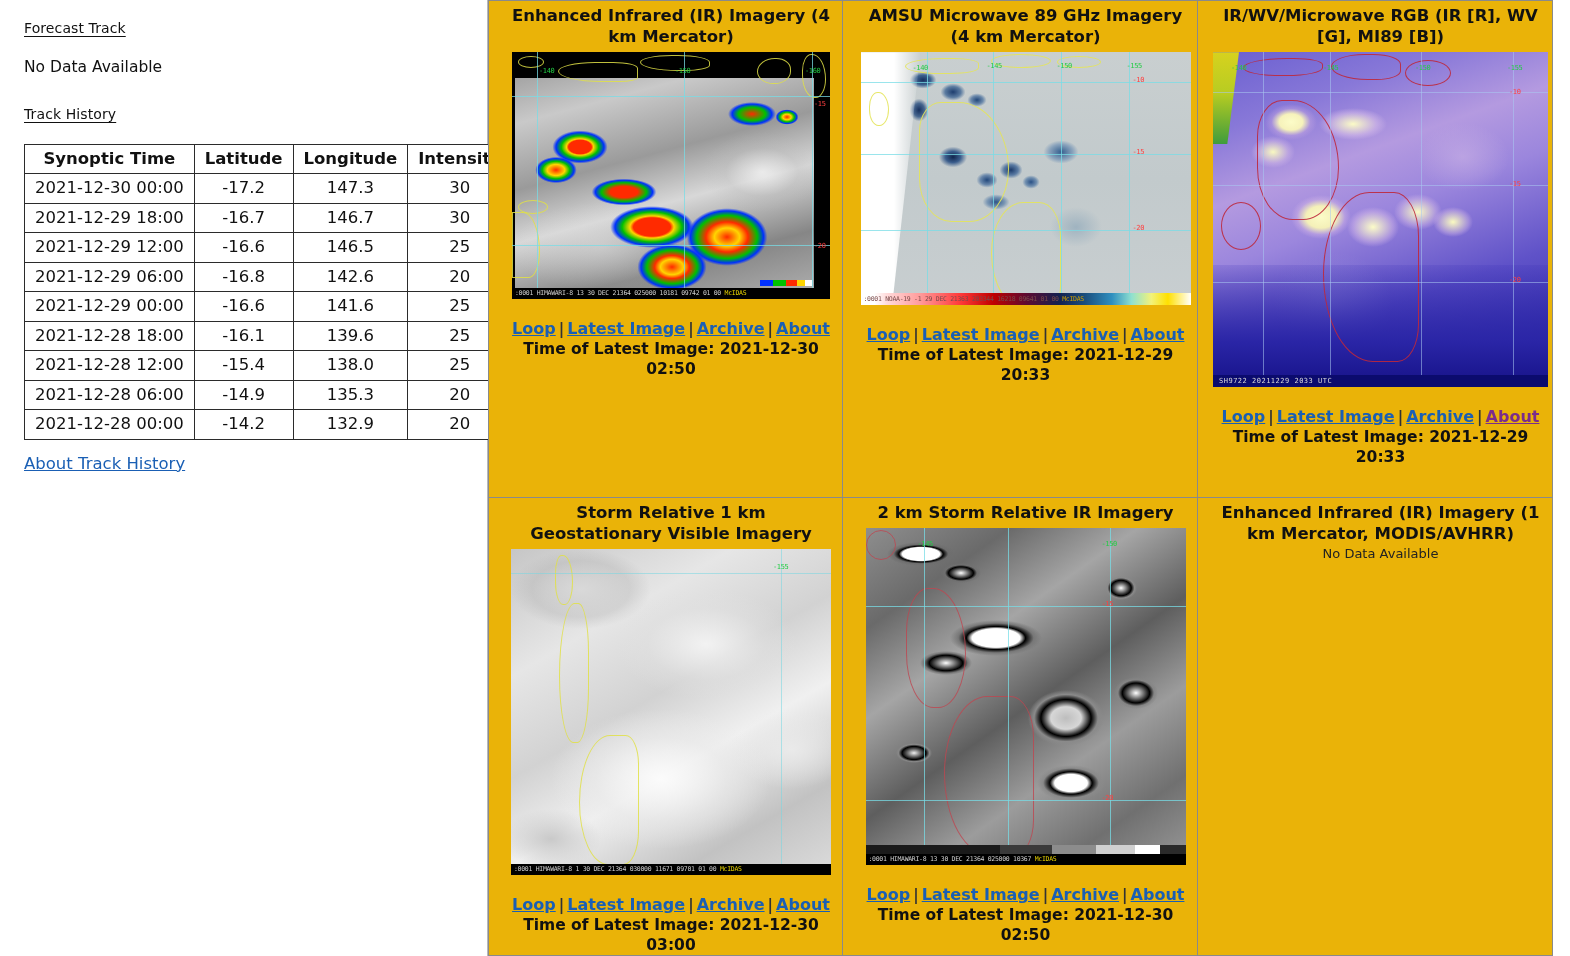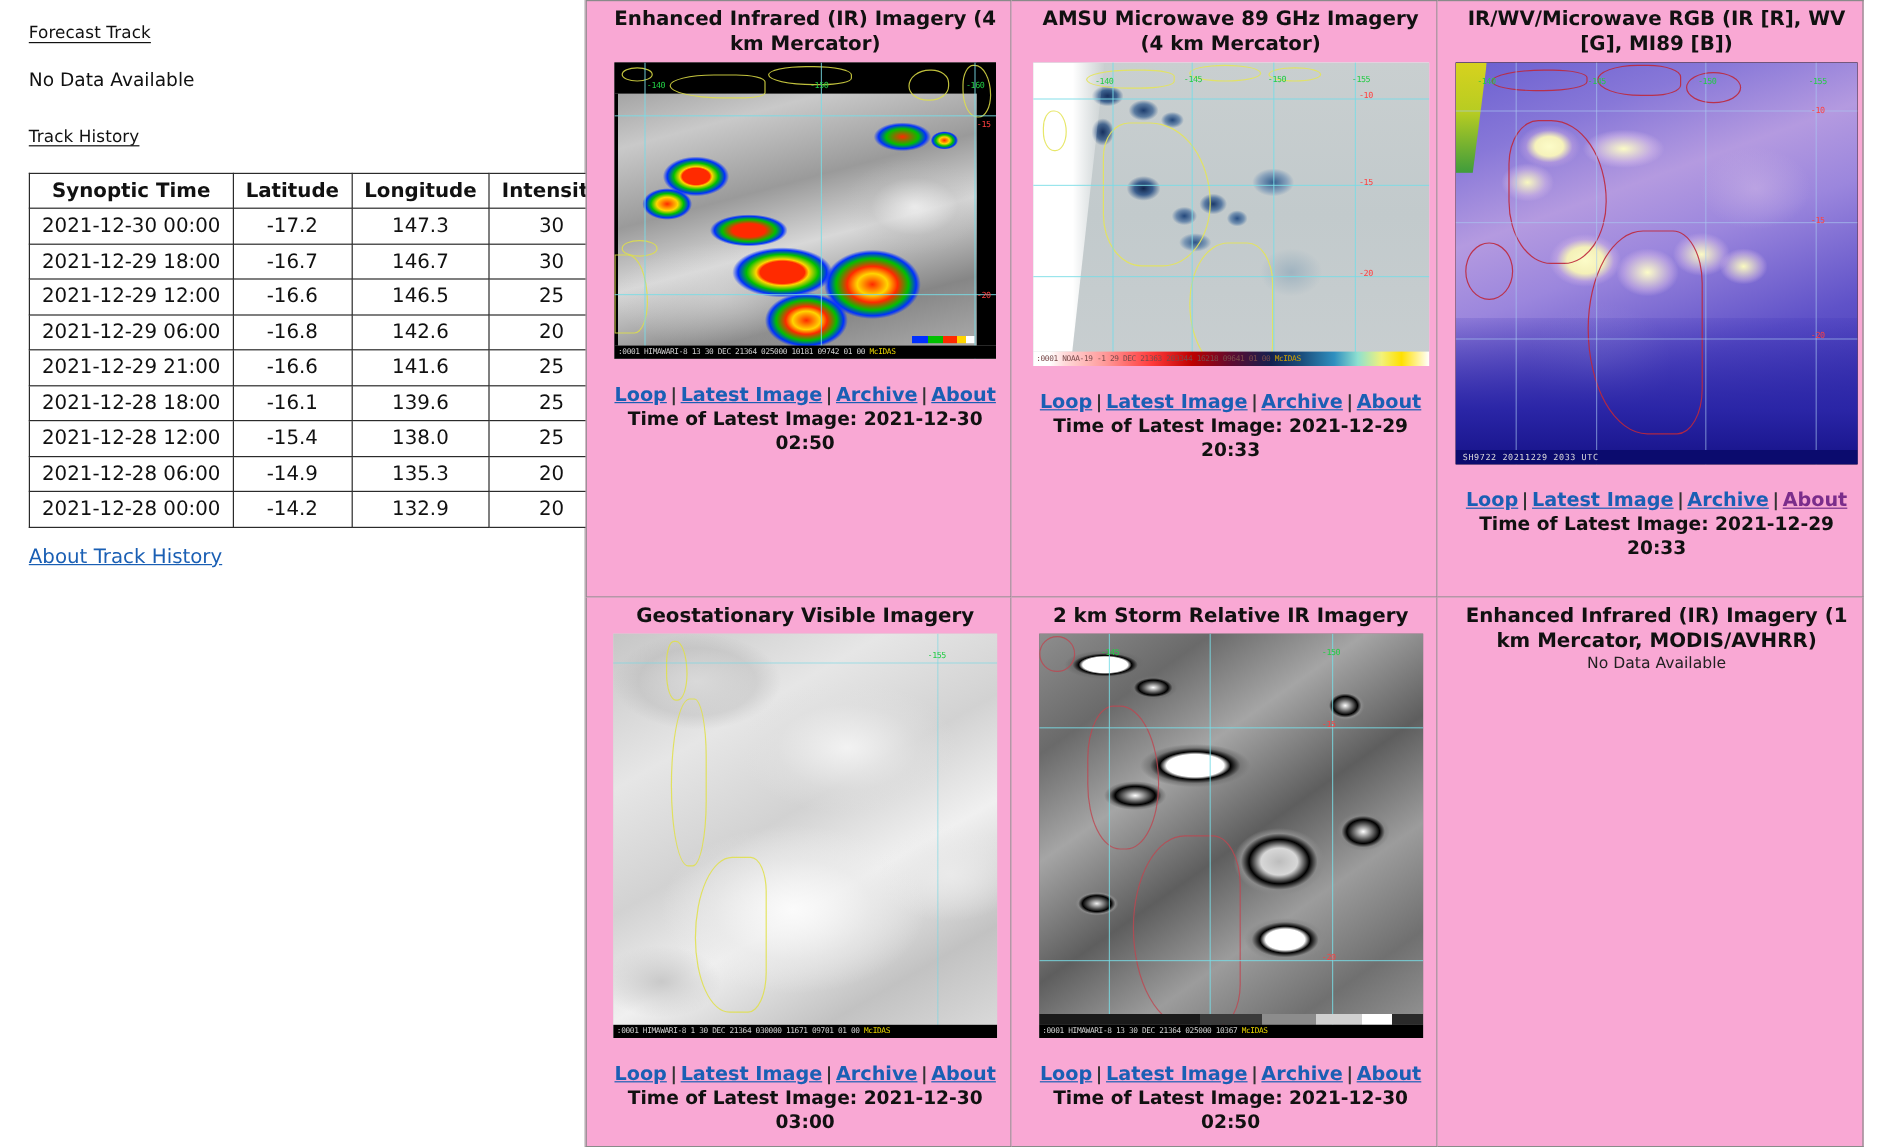--- a/index.html
+++ b/index.html
@@ -80,21 +80,21 @@
     flex: 1 1 auto;
     display: grid;
     grid-template-columns: 355px 355px 355px;
     grid-template-rows: 498px 458px;
     width: 1082px;
   }
   .cell {
     border: 1px solid #8a8a8a;
     border-left: none;
     border-top: none;
-    background: #f9a8d4;
+    background: #eab308;
     overflow: hidden;
     position: relative;
     padding: 4px 3px 0 14px;
     display: flex;
     flex-direction: column;
     align-items: center;
   }
   .cell.first-row { border-top: 1px solid #8a8a8a; }
   .cell.first-col { border-left: 1px solid #8a8a8a; }
 
@@ -334,21 +334,21 @@
             <td>146.5</td>
             <td>25</td>
           </tr>
           <tr>
             <td class="time">2021-12-29 06:00</td>
             <td>-16.8</td>
             <td>142.6</td>
             <td>20</td>
           </tr>
           <tr>
-            <td class="time">2021-12-29 21:00</td>
+            <td class="time">2021-12-29 00:00</td>
             <td>-16.6</td>
             <td>141.6</td>
             <td>25</td>
           </tr>
           <tr>
             <td class="time">2021-12-28 18:00</td>
             <td>-16.1</td>
             <td>139.6</td>
             <td>25</td>
           </tr>
@@ -488,20 +488,21 @@
       </div>
       <div class="caption">
         <div class="links">
           <a class="link" href="#">Loop</a><span class="sep">|</span><a class="link" href="#">Latest Image</a><span class="sep">|</span><a class="link" href="#">Archive</a><span class="sep">|</span><a class="link visited" href="#">About</a>
         </div>
         <span class="timeline">Time of Latest Image: 2021-12-29 20:33</span>
       </div>
     </div>
 
     <div class="cell first-col">
+      <div class="cell-title">Storm Relative 1 km</div>
       <div class="cell-title">Geostationary Visible Imagery</div>
       <div class="img-holder" style="width:320px;height:337px;background:#d8d8d8">
         <div class="sat vis-bg"></div>
         <div class="coast" style="left:44px;top:6px;width:18px;height:50px;border-radius:40% 60% 50% 50%"></div>
         <div class="coast" style="left:48px;top:54px;width:30px;height:140px;border-radius:60% 40% 45% 55%"></div>
         <div class="coast" style="left:68px;top:186px;width:60px;height:130px;border-radius:70% 30% 35% 65%"></div>
         <div class="grid-lines">
           <div class="gl-h" style="top:24px;background:rgba(120,215,225,.55)"></div>
           <div class="gl-v" style="left:270px;background:rgba(120,215,225,.55)"></div>
           <span class="lbl lon" style="left:262px;top:14px">-155</span>

